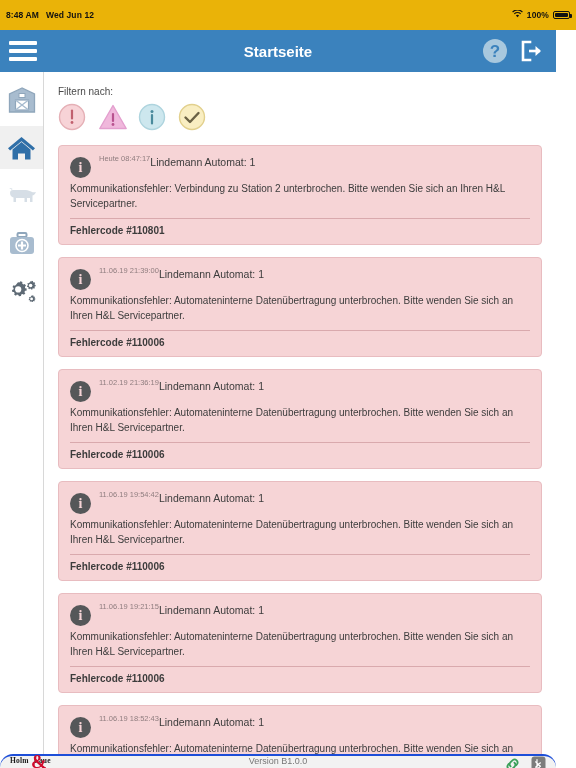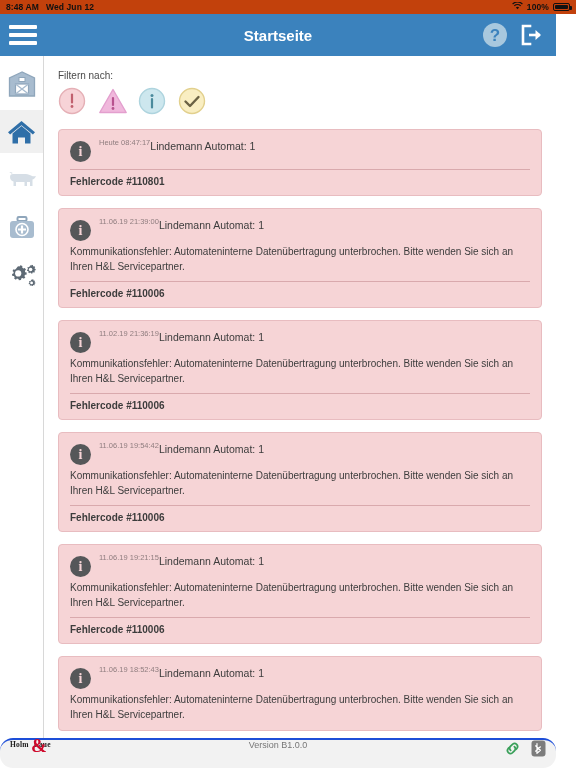--- a/index.html
+++ b/index.html
@@ -5,22 +5,22 @@
   * { box-sizing: border-box; margin: 0; padding: 0; }
   html, body {
     width: 576px; height: 768px;
     font-family: "Liberation Sans", sans-serif;
     background: #ffffff;
     overflow: hidden;
   }
 
   
   .statusbar {
-    height: 14px;
-    background: #c2410c;
+    height: 30px;
+    background: #eab308;
     display: flex;
     align-items: center;
     padding: 0 6px;
     font-size: 8.5px;
     color: #111;
     font-weight: 600;
     letter-spacing: .1px;
   }
   .sb-time { margin-right: 7px; }
   .sb-date { font-weight: 600; }
@@ -275,20 +275,21 @@
       <div class="msg-list">
 
         <div class="msg-card">
           <div class="msg-head">
             <div class="msg-icon">i</div>
             <div class="msg-meta">
               <span class="msg-time">Heute 08:47:17</span>
               <span class="msg-device">Lindemann Automat: 1</span>
             </div>
           </div>
+          <div class="msg-text">Kommunikationsfehler: Verbindung zu Station 2 unterbrochen. Bitte wenden Sie sich an Ihren H&amp;L Servicepartner.</div>
           <hr class="msg-sep">
           <div class="msg-code">Fehlercode #110801</div>
         </div>
 
         <div class="msg-card">
           <div class="msg-head">
             <div class="msg-icon">i</div>
             <div class="msg-meta">
               <span class="msg-time">11.06.19 21:39:00</span>
               <span class="msg-device">Lindemann Automat: 1</span>

